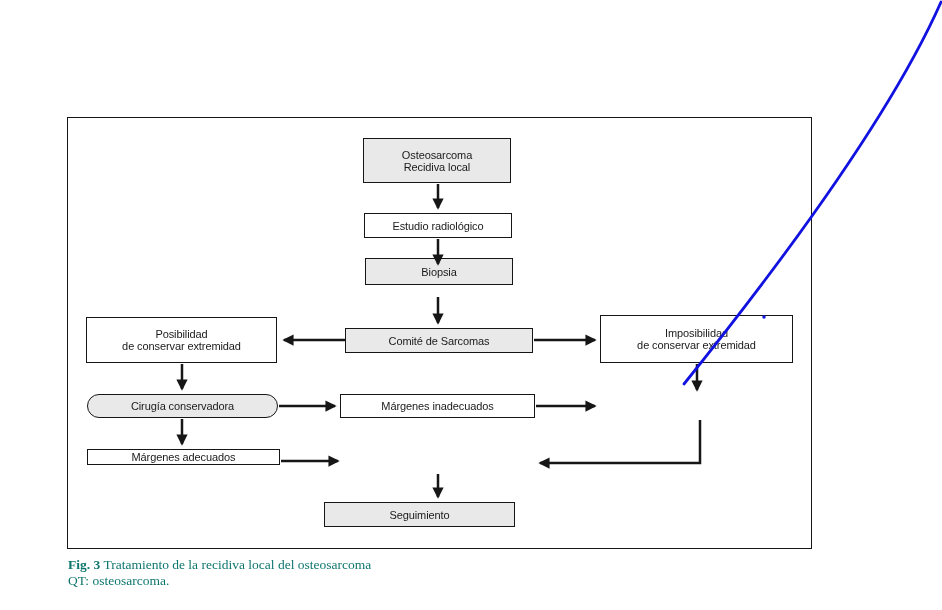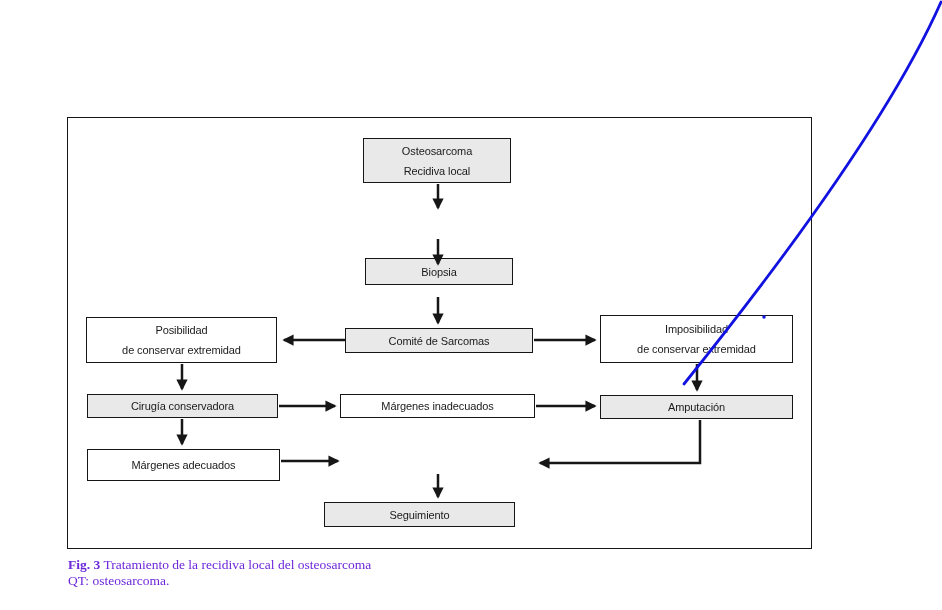--- a/index.html
+++ b/index.html
@@ -20,73 +20,73 @@
   .frame{
     position:absolute;
     left:67px;top:117px;width:743px;height:430px;
     border:1.5px solid var(--line-color);
     background:transparent;
   }
   .node{
     position:absolute;
     display:flex;align-items:center;justify-content:center;
     text-align:center;
-    font-size:11px;line-height:20px;
+    font-size:11px;line-height:12px;
     letter-spacing:-0.1px;
     color:var(--text-color);
     border:1.3px solid var(--line-color);
     white-space:pre-line;
     box-sizing:border-box;
   }
   .node.shaded{background:var(--node-fill-shaded);}
   .node.plain{background:var(--node-fill-plain);}
   svg.overlay{
     position:absolute;left:0;top:0;width:942px;height:610px;
     pointer-events:none;
   }
   .flow-line{stroke:var(--line-color);stroke-width:2.5;fill:none;}
   .flow-head{fill:var(--line-color);}
   .annotation-line{stroke:var(--annotation-blue);stroke-width:2.8;fill:none;stroke-linecap:round;}
   .annotation-dot{fill:var(--annotation-blue);}
   .caption{
     position:absolute;left:68px;top:557px;
     font-family:"Liberation Serif",serif;
     font-size:13.5px;line-height:15.5px;
-    color:#6d28d9;
+    color:#0f766e;
   }
   .caption b{font-weight:bold;}
 </style>
 </head>
 <body>
 
 <div class="canvas">
 
   <div class="frame"></div>
 
   <div class="node shaded" style="left:363px;top:138px;width:148px;height:45px;">Osteosarcoma
 Recidiva local</div>
 
+  <div class="node plain" style="left:364px;top:213px;width:148px;height:25px;">Estudio radiológico</div>
 
   <div class="node shaded" style="left:365px;top:258px;width:148px;height:27px;">Biopsia</div>
 
   <div class="node shaded" style="left:345px;top:328px;width:188px;height:25px;">Comité de Sarcomas</div>
 
   <div class="node plain" style="left:86px;top:317px;width:191px;height:46px;">Posibilidad
 de conservar extremidad</div>
 
   <div class="node plain" style="left:600px;top:315px;width:193px;height:48px;">Imposibilidad
 de conservar extremidad</div>
 
-  <div class="node shaded" style="left:87px;top:394px;width:191px;height:24px;">Cirugía conservadora</div>
+  <div class="node shaded" style="left:87px;top:394px;width:191px;height:24px;border-radius:12px;">Cirugía conservadora</div>
 
   <div class="node plain" style="left:340px;top:394px;width:195px;height:24px;text-align:center;">Márgenes inadecuados</div>
 
-  <div class="node shaded" style="left:600px;top:395px;width:193px;height:24px;">Amputación</div>
 
-  <div class="node plain" style="left:87px;top:449px;width:193px;height:32px;">Márgenes adecuados</div>
+  <div class="node plain" style="left:87px;top:449px;width:193px;height:16px;">Márgenes adecuados</div>
 
 
   <div class="node shaded" style="left:324px;top:502px;width:191px;height:25px;">Seguimiento</div>
 
   <svg class="overlay" viewBox="0 0 942 610">
     <defs>
       <marker id="ah" viewBox="0 0 10 10" refX="8.5" refY="5" markerWidth="4.5" markerHeight="4.5" orient="auto">
         <path d="M0,0 L10,5 L0,10 z" class="flow-head"></path>
       </marker>
     </defs>

